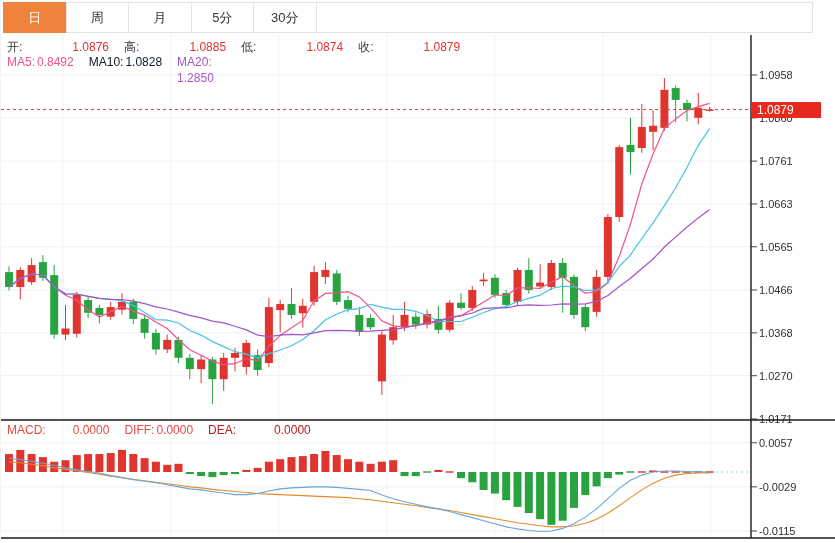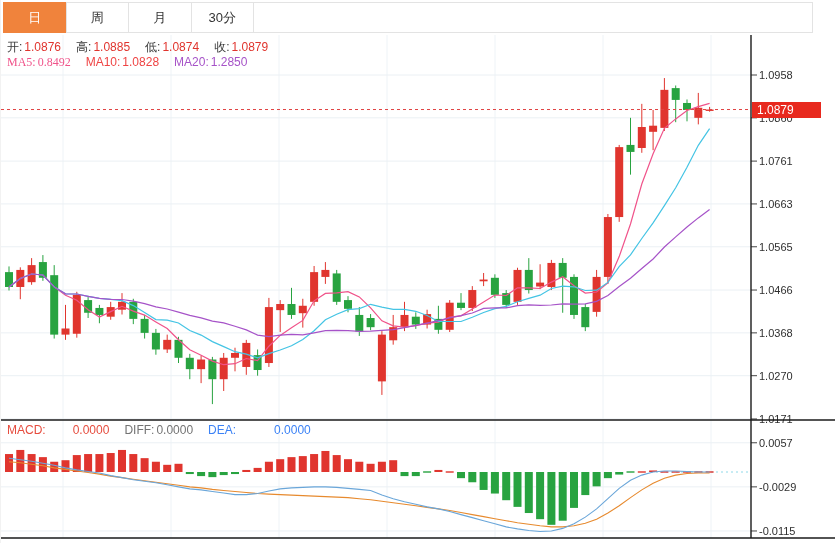--- a/index.html
+++ b/index.html
@@ -11,36 +11,37 @@
        background:#fff;cursor:pointer;}
   .tab:first-child{margin-left:0;}
   .tab.active{background:var(--tab-orange,#f0833c);color:#fff;border-color:var(--tab-orange,#f0833c);}
   .tab-filler{flex:1;height:31px;box-sizing:border-box;border:1px solid #e3e3e3;margin-left:-1px;background:#fff;}
   .txtrow{position:absolute;left:6px;display:flex;gap:15px;font-size:12px;z-index:4;white-space:nowrap;}
   .pair{display:flex;gap:2px;align-items:baseline;}
   #row-ohlc{top:39px;}
   #row-ma{top:55px;}
   #row-macd{top:423px;}
   .lbl{color:#3a3a3a;}
-  .val-red{color:#e0352e;}
+  .val-red{color:#e0352e;margin-left:48px;}
   #chart-svg-wrap{position:absolute;top:0;left:0;z-index:1;}
   svg text{font-family:"Liberation Sans","DejaVu Sans",sans-serif;font-size:11px;fill:#2f2f2f;}
   .price-tag{position:absolute;left:751px;top:102px;width:64px;height:16px;background:#e8291e;
              color:#fff;font-size:12px;line-height:16px;padding-left:5px;z-index:6;}
 </style>
 </head>
 <body>
 
 <div class="screen">
 
   <div class="tabbar">
 
   <div class="tab active">日</div>
       <div class="tab">周</div>
       <div class="tab">月</div>
+      <div class="tab">5分</div>
       <div class="tab">30分</div>
       <div class="tab-filler"></div>
     </div>
 
   <div id="chart-svg-wrap">
     <svg id="chart-svg" width="835" height="543">
         <g>
           <line x1="62" y1="35" x2="62" y2="538" stroke="#eef3f7" stroke-width="1"></line>
           <line x1="170" y1="35" x2="170" y2="538" stroke="#eef3f7" stroke-width="1"></line>
           <line x1="278" y1="35" x2="278" y2="538" stroke="#eef3f7" stroke-width="1"></line>
@@ -328,44 +329,44 @@
         <span class="lbl">低:</span>
         <span class="val-red">1.0874</span>
       </span>
     <span class="pair">
         <span class="lbl">收:</span>
         <span class="val-red">1.0879</span>
       </span>
   </div>
 
   <div class="txtrow" id="row-ma">
-    <span class="pair" id="ma5-pair" style="color: rgb(240, 83, 138); font-family: Liberation Serif, serif;">
+    <span class="pair" id="ma5-pair" style="color: rgb(240, 83, 138);">
         <span>MA5:</span>
         <span>0.8492</span>
       </span>
-    <span class="pair" id="ma10-pair" style="color: #ef4444;">
+    <span class="pair" id="ma10-pair" style="color: #0f172a;">
         <span>MA10:</span>
         <span>1.0828</span>
       </span>
-    <span class="pair" id="ma20-pair" style="color: rgb(166, 83, 200);">
+    <span class="pair" id="ma20-pair" style="color: rgb(166, 83, 200); flex-direction: column;">
         <span>MA20:</span>
         <span>1.2850</span>
       </span>
   </div>
 
   <div class="txtrow" id="row-macd">
     <span class="pair" id="macd-pair" style="color: rgb(230, 76, 62); gap: 27px;">
         <span>MACD:</span>
         <span>0.0000</span>
       </span>
-    <span class="pair" id="diff-pair" style="color: #737373;">
+    <span class="pair" id="diff-pair" style="color: #ef4444;">
         <span>DIFF:</span>
         <span>0.0000</span>
       </span>
-    <span class="pair" id="dea-pair" style="color: #3b82f6; gap: 38px;">
+    <span class="pair" id="dea-pair" style="color: #b91c1c; gap: 38px;">
         <span>DEA:</span>
         <span>0.0000</span>
       </span>
   </div>
 
   <div class="price-tag" style="background: rgb(232, 41, 30); top: 102px;">1.0879</div>
 
 </div>
 
 </body></html>

